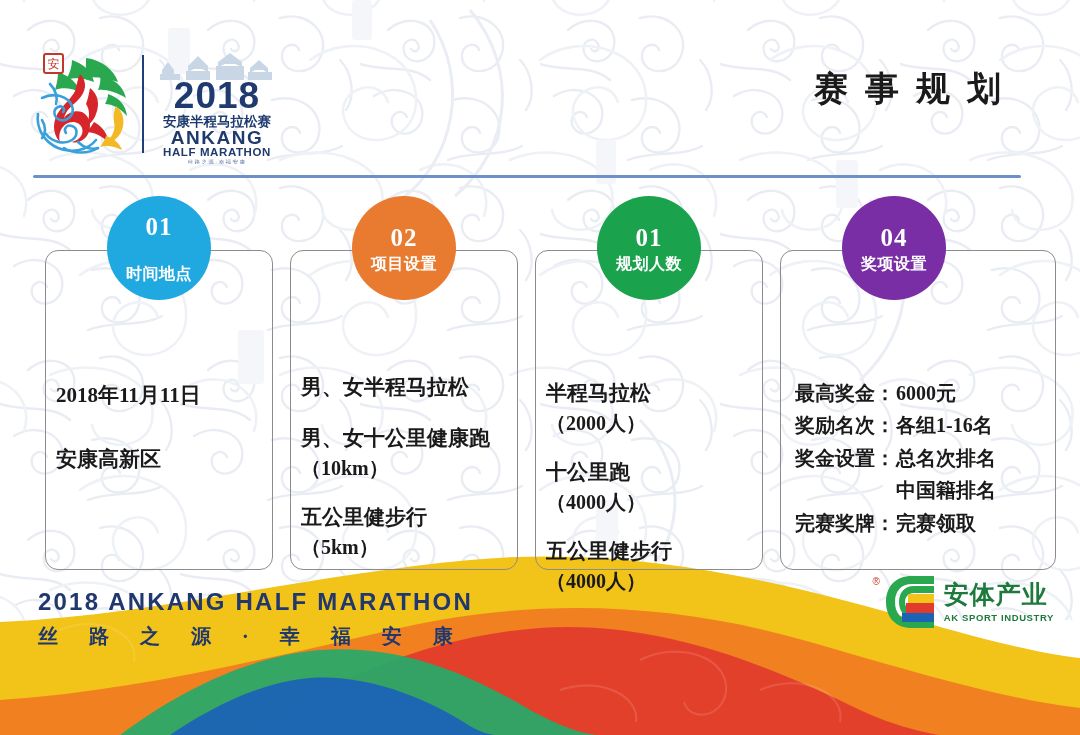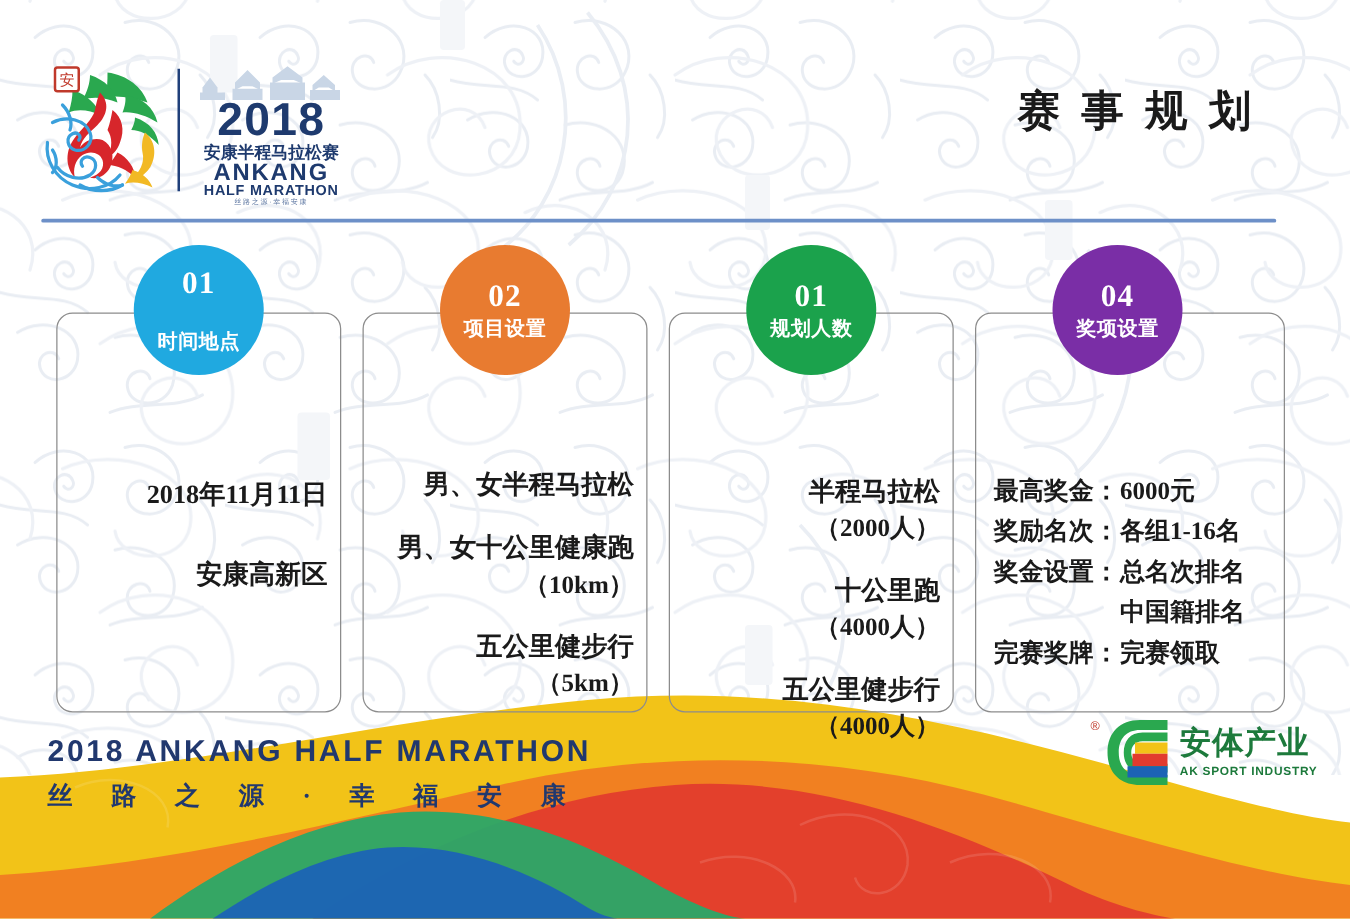--- a/index.html
+++ b/index.html
@@ -78,21 +78,21 @@
     top: 54px;
     width: 228px;
     height: 320px;
     border: 1.4px solid #8c8c8c;
     border-radius: 13px;
     background: transparent;
   }
   .card-1 { left: 45px; }
   .card-2 { left: 290px; }
   .card-3 { left: 535px; }
-  .card-4 { left: 780px; width: 248px; }
+  .card-4 { left: 780px; width: 276px; }
 
   .badge {
     position: absolute;
     top: 0;
     width: 104px; height: 104px;
     border-radius: 50%;
     display: flex;
     flex-direction: column;
     align-items: center;
     justify-content: center;
@@ -117,21 +117,21 @@
     font-weight: 700;
     line-height: 1;
     letter-spacing: 0.5px;
   }
 
   .card-body {
     position: absolute;
     left: 0; right: 0;
     top: 108px;
     padding: 0 10px;
-    text-align: right;
+    text-align: left;
     font-family: "Liberation Serif", "DejaVu Serif", serif;
     color: #1a1a1a;
   }
   .card-1 .card-body { top: 130px; }
   .card-2 .card-body { top: 122px; }
   .card-3 .card-body { top: 128px; }
   .card-4 .card-body { top: 126px; text-align: left; padding: 0 14px; }
 
   .line {
     font-size: 21px;

